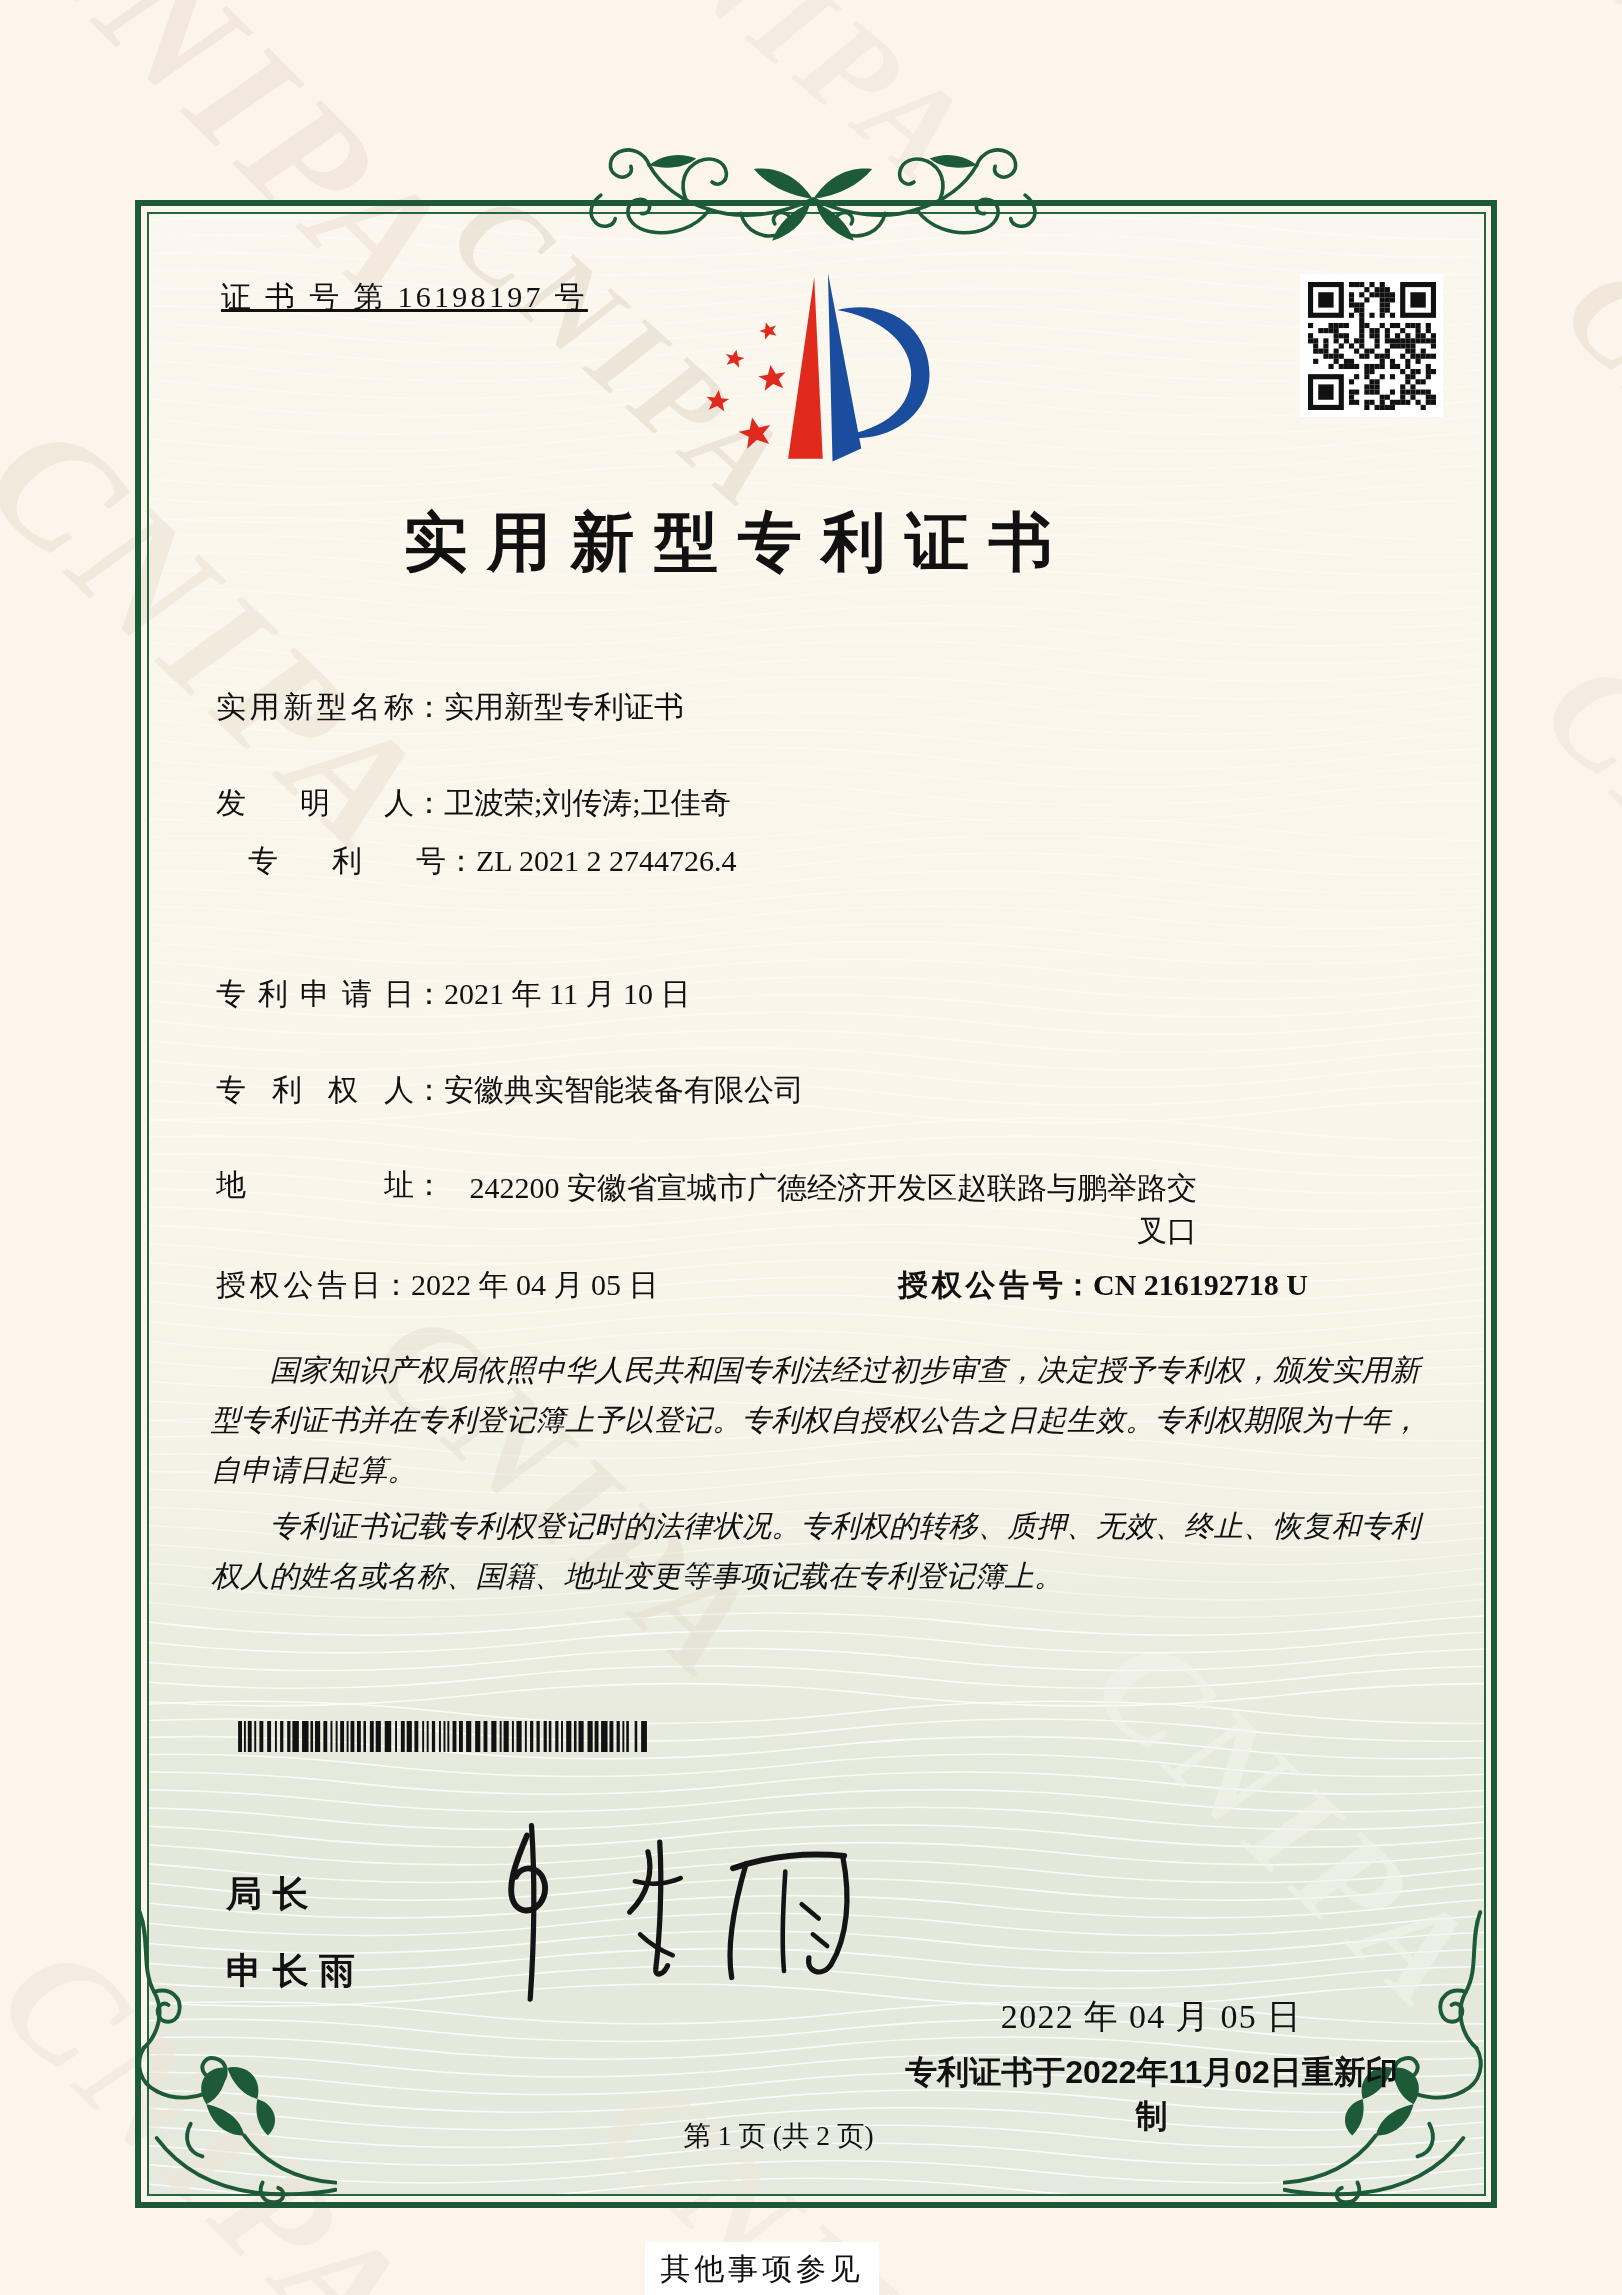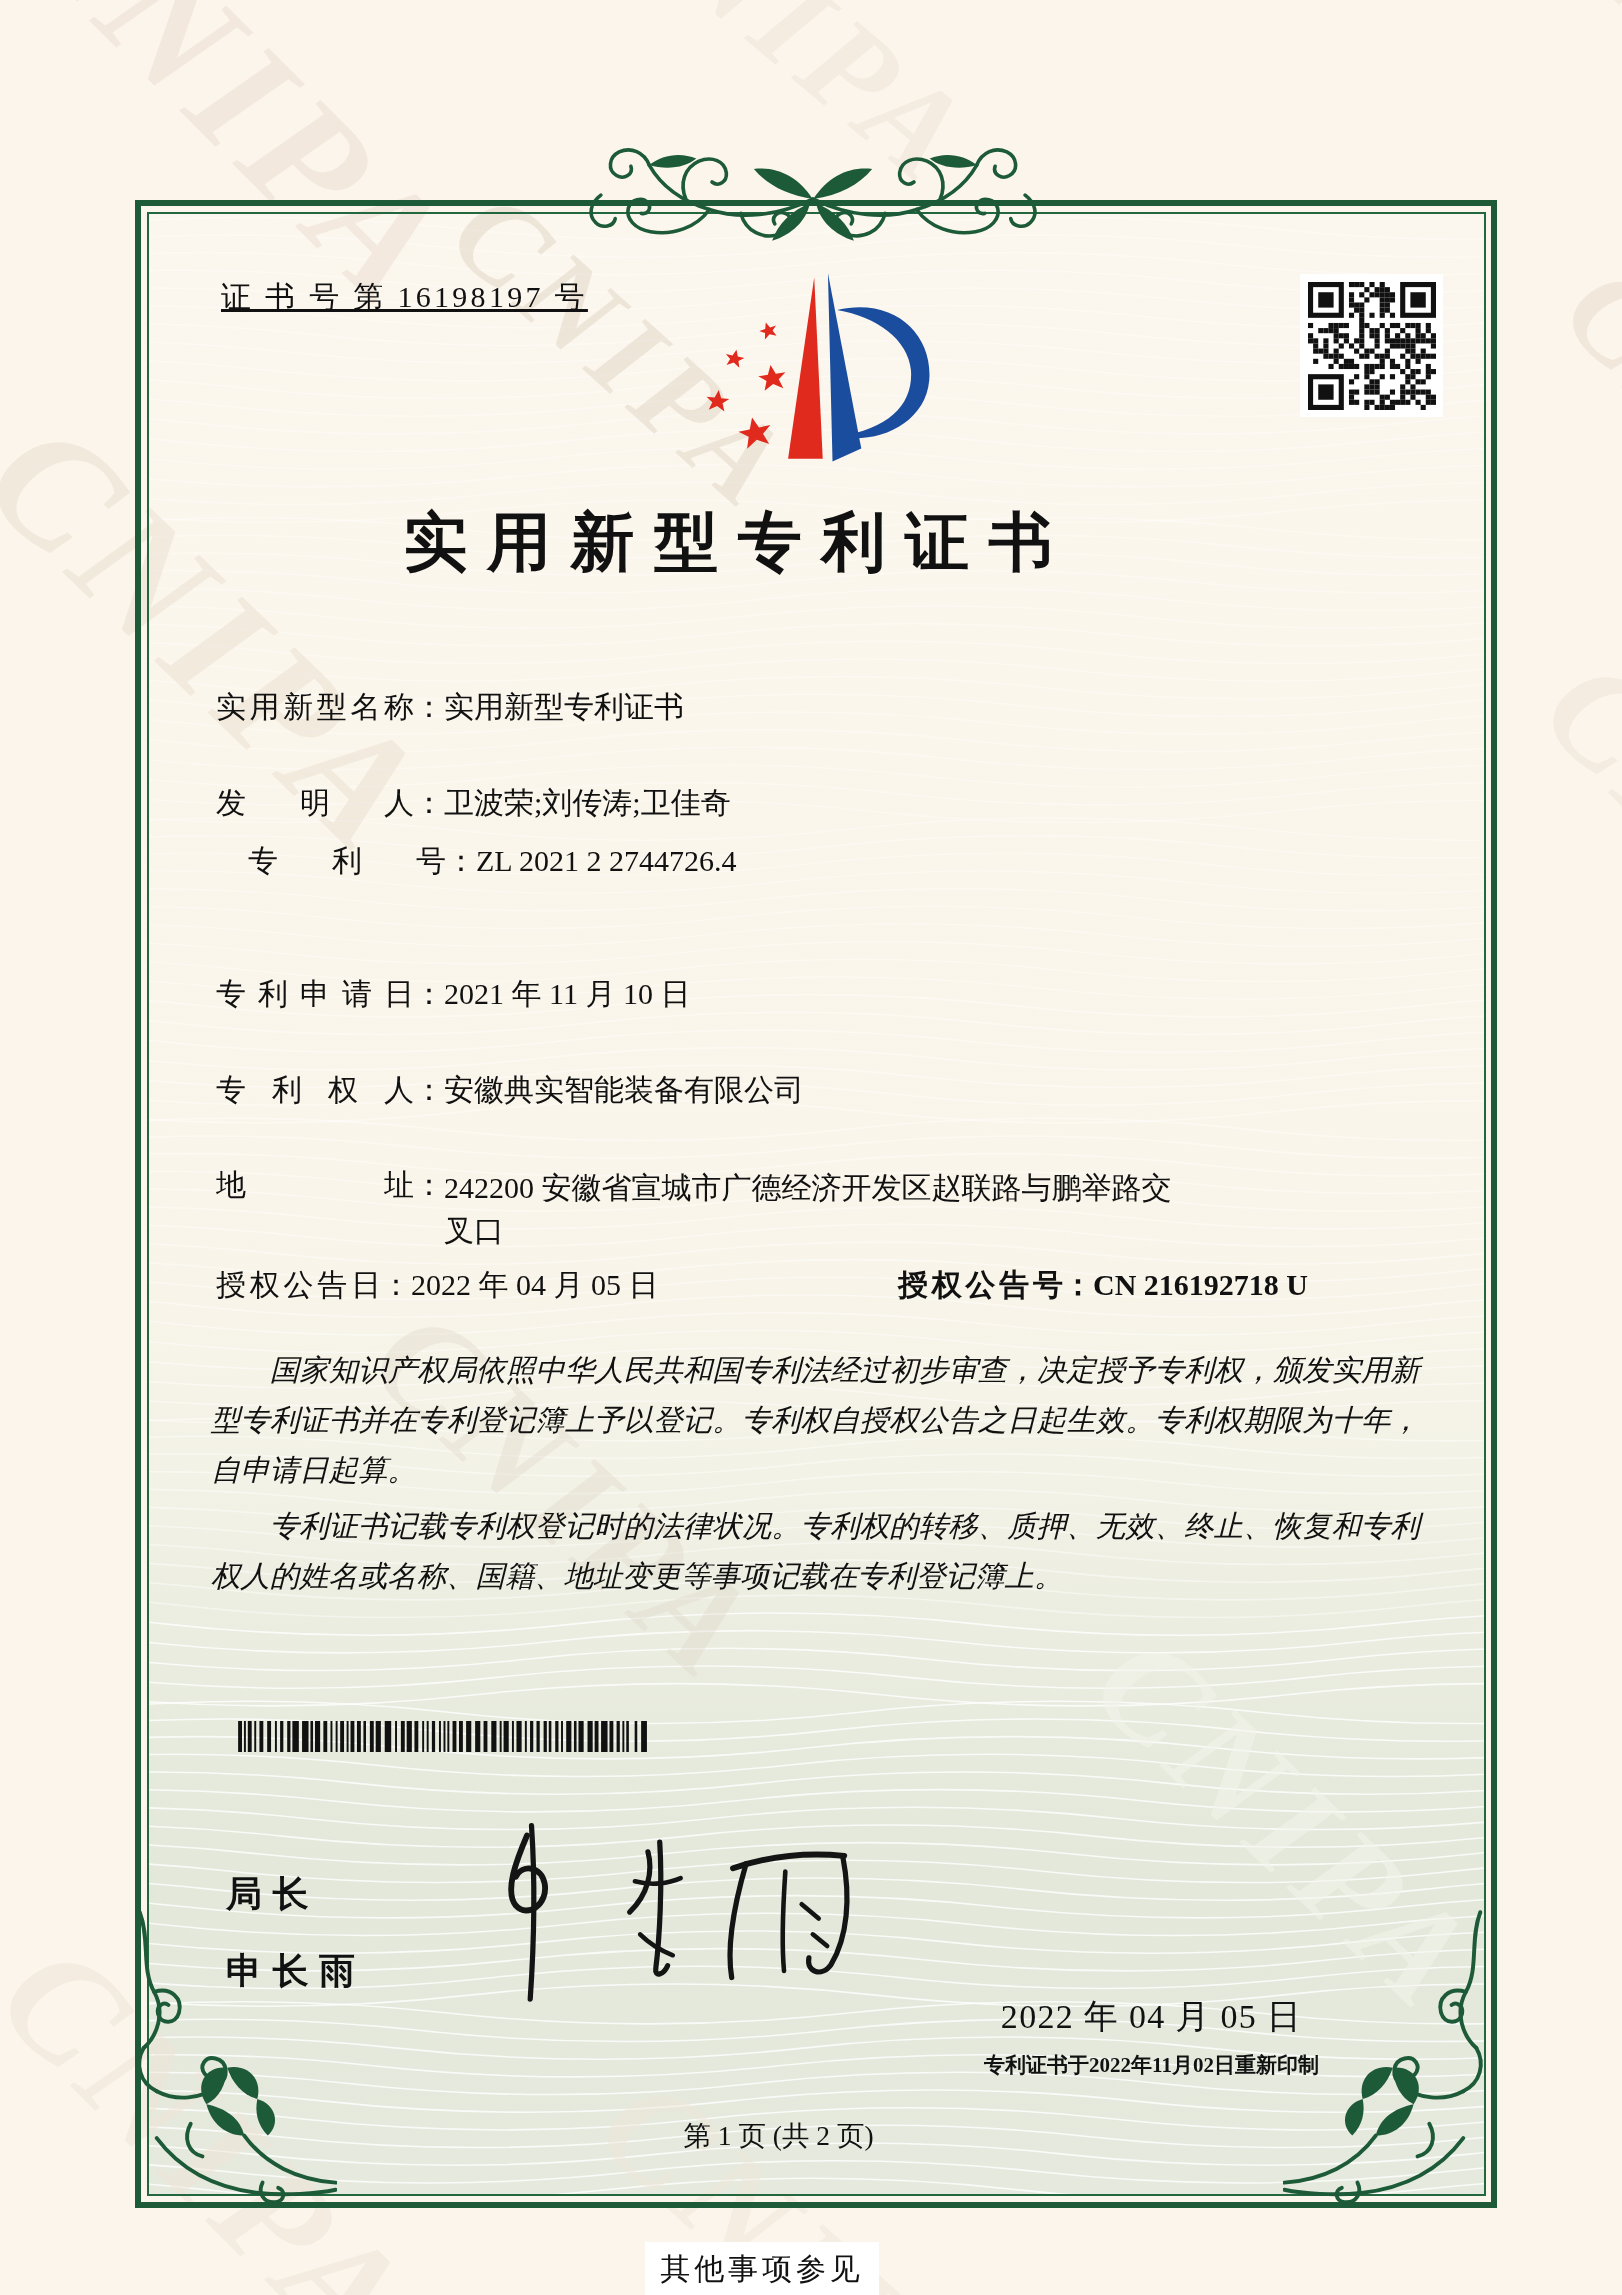--- a/index.html
+++ b/index.html
@@ -18,28 +18,28 @@
   #waves-svg{position:absolute;left:0;top:0;}
   .content{z-index:10;}
   .certno{left:221px;top:277px;font-size:30px;letter-spacing:3.3px;text-decoration:underline;}
   .title{left:0;top:499px;width:1456px;text-align:center;font-size:64px;font-weight:700;
          letter-spacing:19.6px;padding-left:19.6px;box-sizing:border-box;}
   .row{left:216px;font-size:30px;line-height:38px;white-space:nowrap;}
   .jlabel{display:inline-block;width:198px;text-align:justify;text-align-last:justify;vertical-align:top;}
   .jlabel.w5{width:165px;}
   .colon{display:inline-block;vertical-align:top;}
   .fval{display:inline-block;vertical-align:top;}
-  .val-wrap{white-space:normal;width:753px;line-height:43px;}
+  .val-wrap{white-space:normal;width:753px;line-height:43px;text-align:right;}
   .paras{left:211px;top:1345px;width:1209px;font-size:29.4px;line-height:50px;text-align:justify;}
   .paras p{margin:0 0 5.9px 0;text-indent:2em;font-style:italic;}
   .signer{left:226px;font-size:36px;font-weight:700;letter-spacing:10.5px;
           font-family:Liberation Sans, sans-serif;}
   .issue-date{left:955px;top:1994px;width:393px;text-align:center;font-size:34px;letter-spacing:1.3px;}
-  .reprint{left:890px;top:2051px;width:523px;text-align:center;font-size:21px;font-weight:700;
-           font-family:Liberation Serif, serif;}
+  .reprint{left:890px;top:2051px;width:523px;text-align:center;font-size:32px;font-weight:700;
+           font-family:Liberation Sans, sans-serif;}
   .pageinfo{left:615px;top:2118px;width:327px;text-align:center;font-size:27.5px;}
   .contbox{left:645px;top:2242px;width:234px;height:54px;background:#ffffff;z-index:12;
            text-align:center;line-height:54px;font-size:30px;letter-spacing:3.9px;}
   svg{display:block;}
 </style>
 </head>
 <body>
 
 <div id="page">
 

